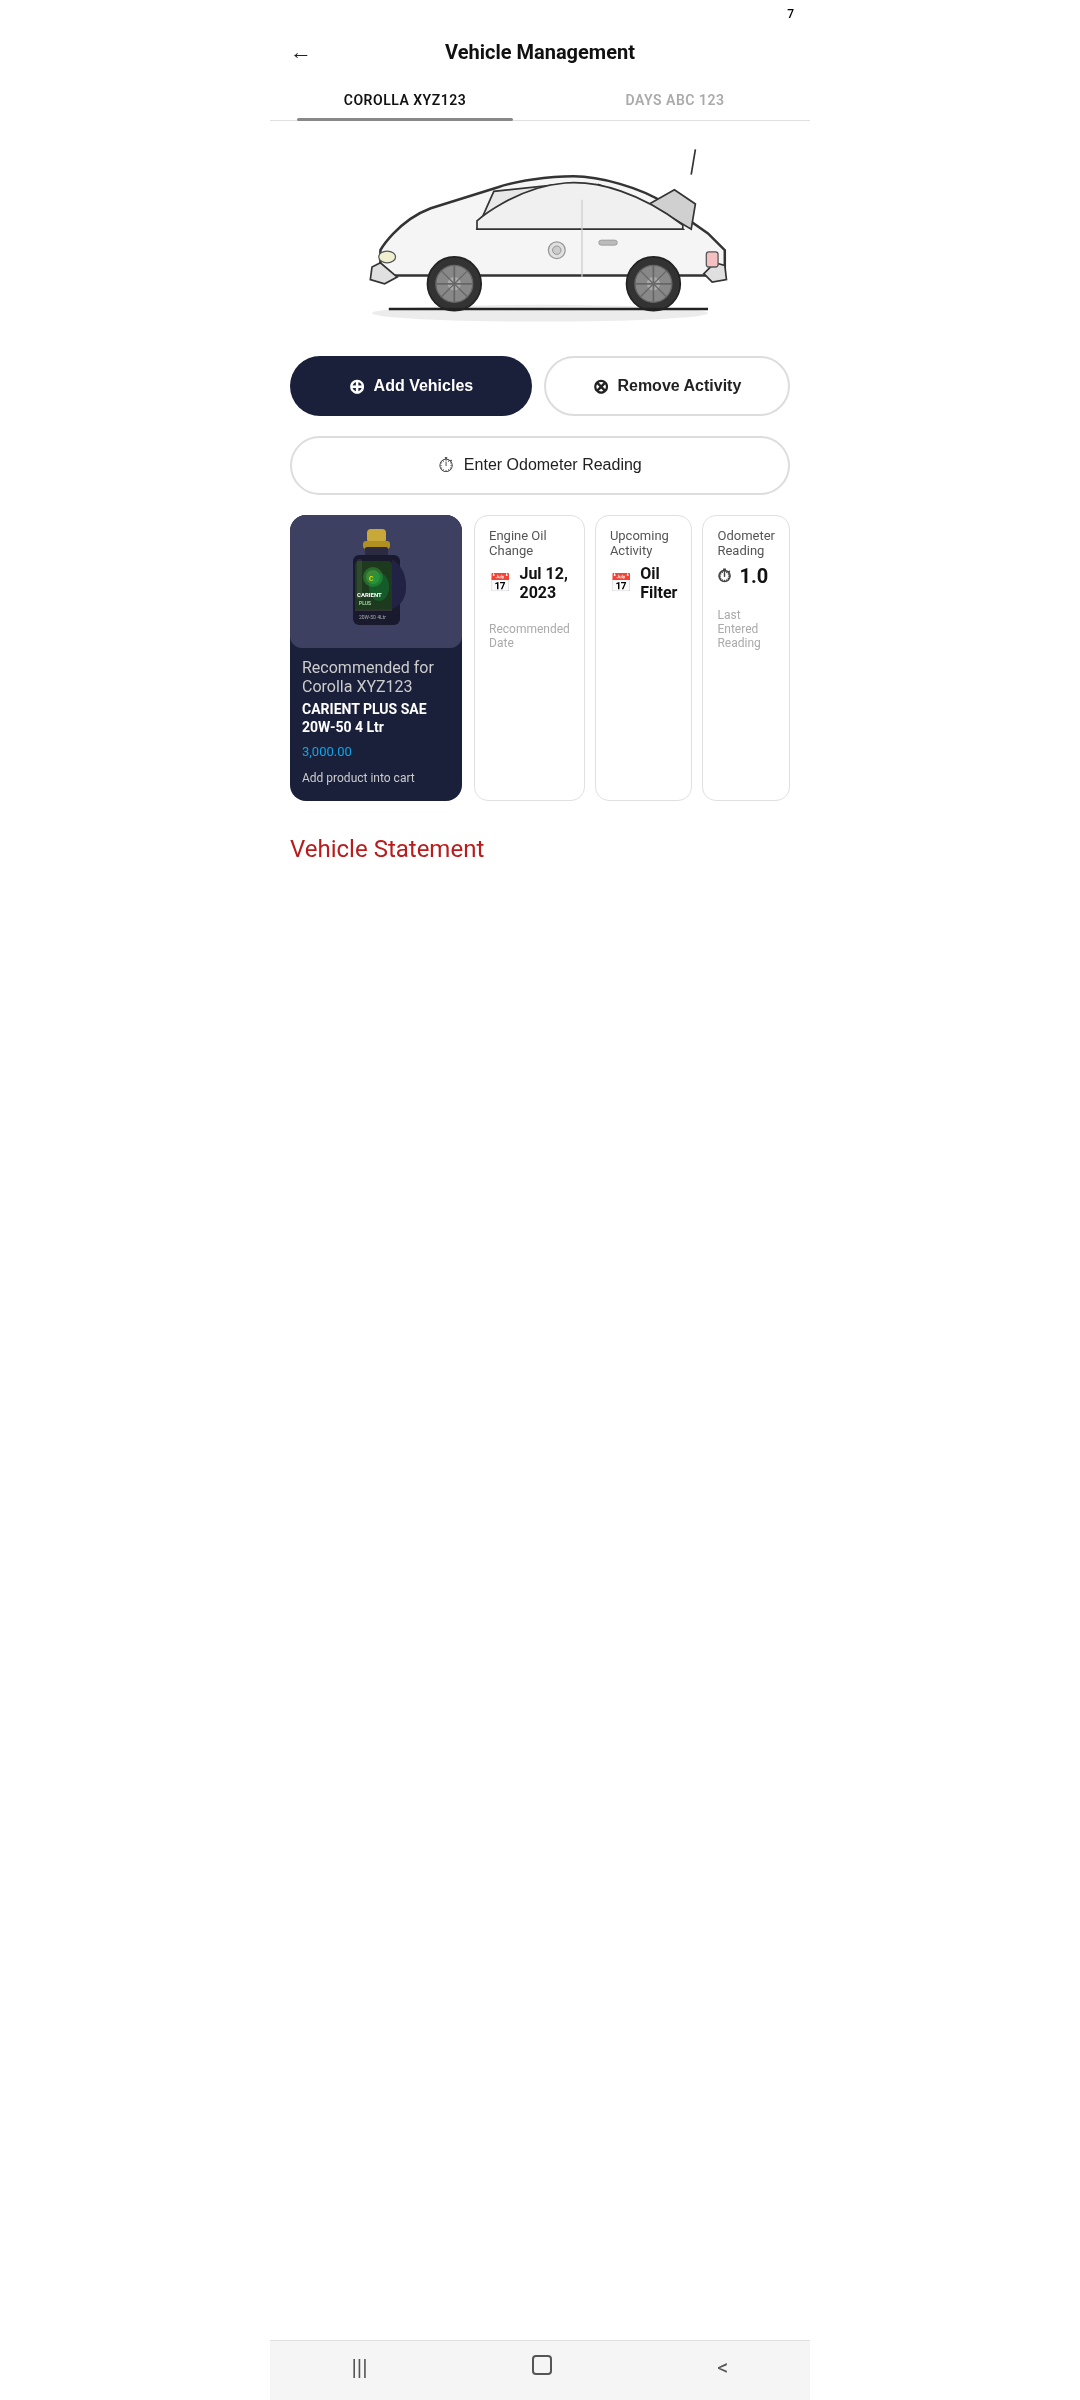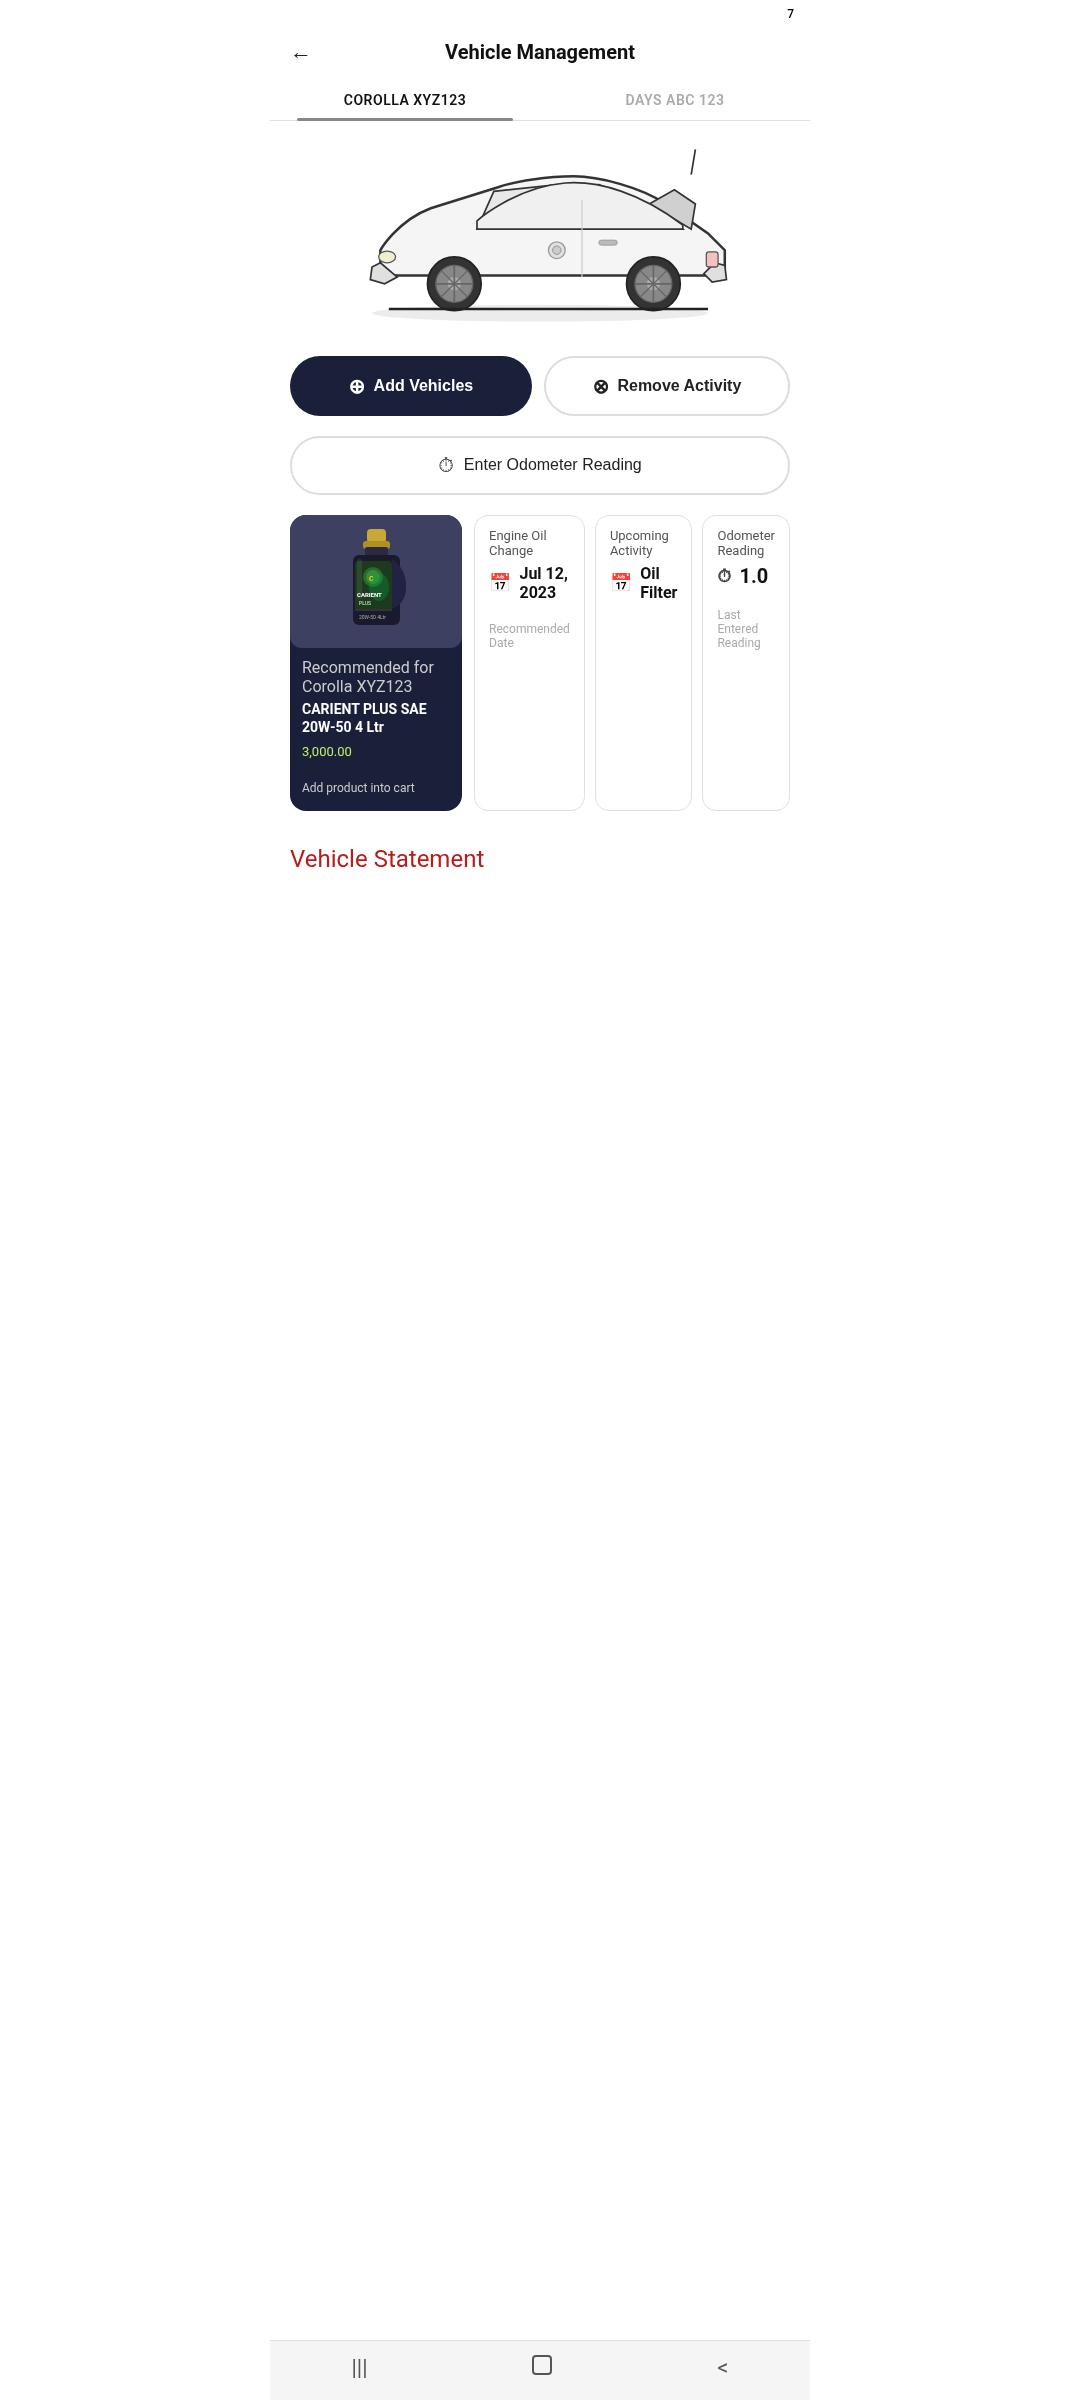--- a/index.html
+++ b/index.html
@@ -172,22 +172,22 @@
     }
     .product-name {
       font-size: 14px;
       font-weight: 700;
       color: #fff;
       margin-bottom: 8px;
       line-height: 1.3;
     }
     .product-price {
       font-size: 13px;
-      color: #bef264;
-      margin-bottom: 22px;
+      color: #0ea5e9;
+      margin-bottom: 12px;
     }
     .product-cart-link {
       font-size: 12px;
       color: #ccc;
       cursor: pointer;
     }
     .info-cards {
       flex: 1;
       display: flex;
       flex-direction: row;

